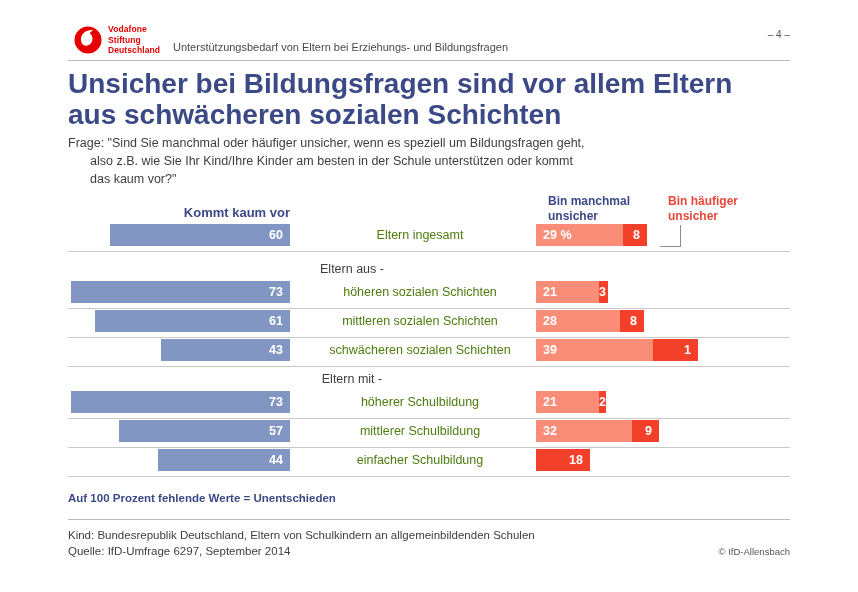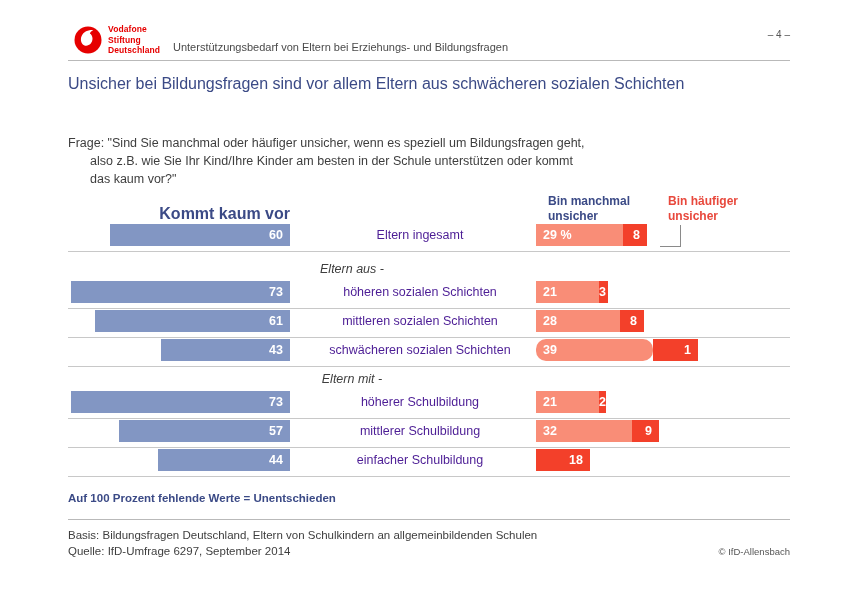--- a/index.html
+++ b/index.html
@@ -75,24 +75,24 @@
     height: 1px;
     background: #b9b9b9;
   }
 
   
   .chart-title {
     position: absolute;
     left: 68px;
     top: 68px;
     width: 700px;
-    font-size: 16px;
+    font-size: 28px;
     line-height: 31px;
     color: #3b4a86;
-    font-weight: normal;
+    font-weight: bold;
   }
   .question {
     position: absolute;
     left: 68px;
     top: 134px;
     width: 700px;
     font-size: 12.5px;
     line-height: 18px;
     color: #3e3e3e;
   }
@@ -101,21 +101,21 @@
     padding-left: 22px;
   }
 
   
   .col-left-head {
     position: absolute;
     left: 100px;
     top: 205px;
     width: 190px;
     text-align: right;
-    font-size: 16px;
+    font-size: 13px;
     font-weight: bold;
     color: #3b4a86;
   }
   .col-mid-head {
     position: absolute;
     left: 548px;
     top: 194px;
     width: 120px;
     font-size: 12px;
     font-weight: bold;
@@ -182,21 +182,21 @@
   }
   .row-label {
     position: absolute;
     left: 226px;
     top: 0;
     width: 252px;
     height: 26px;
     line-height: 26px;
     text-align: center;
     font-size: 12.5px;
-    color: #4c1d95;
+    color: #4d7c0f;
     white-space: nowrap;
   }
   .bars-right {
     position: absolute;
     left: 468px;
     top: 2px;
     height: 22px;
     display: flex;
   }
   .bar-seg-a {
@@ -219,21 +219,20 @@
     box-sizing: border-box;
   }
 
   
   .group-caption {
     position: absolute;
     left: 226px;
     width: 252px;
     text-align: center;
     font-size: 12.5px;
-    font-style: italic;
     color: #3e3e3e;
   }
 
   
   .note {
     position: absolute;
     left: 68px;
     top: 492px;
     font-size: 11.5px;
     font-weight: bold;
@@ -347,21 +346,21 @@
       </div>
       <div class="sep"></div>
     </div>
 
     <div class="row" style="top:337px;">
       <div class="bar-left-zone">
         <div class="bar-left" style="width:129px;">43</div>
       </div>
       <div class="row-label">schwächeren sozialen Schichten</div>
       <div class="bars-right">
-        <div class="bar-seg-a" style="width:117px;border-radius:10px;">39</div>
+        <div class="bar-seg-a" style="width:117px;">39</div>
         <div class="bar-seg-b" style="width:45px;">1</div>
       </div>
       <div class="sep"></div>
     </div>
 
     <div class="group-caption" style="top:372px;">Eltern mit -</div>
 
     <div class="row" style="top:389px;">
       <div class="bar-left-zone">
         <div class="bar-left" style="width:219px;">73</div>
@@ -395,18 +394,18 @@
         <div class="bar-seg-b" style="width:54px;">18</div>
       </div>
       <div class="sep"></div>
     </div>
 
   </div>
 
   <div class="note">Auf 100 Prozent fehlende Werte = Unentschieden</div>
   <div class="footer-rule"></div>
   <div class="basis">
-    <div>Basis: Bildungsfragen Deutschland, Eltern von Schulkindern an allgemeinbildenden Schulen</div>
+    <div>Kind: Bundesrepublik Deutschland, Eltern von Schulkindern an allgemeinbildenden Schulen</div>
     <div>Quelle: IfD-Umfrage 6297, September 2014</div>
   </div>
   <div class="copyright">© IfD-Allensbach</div>
 
 </div>
 
 </body></html>

